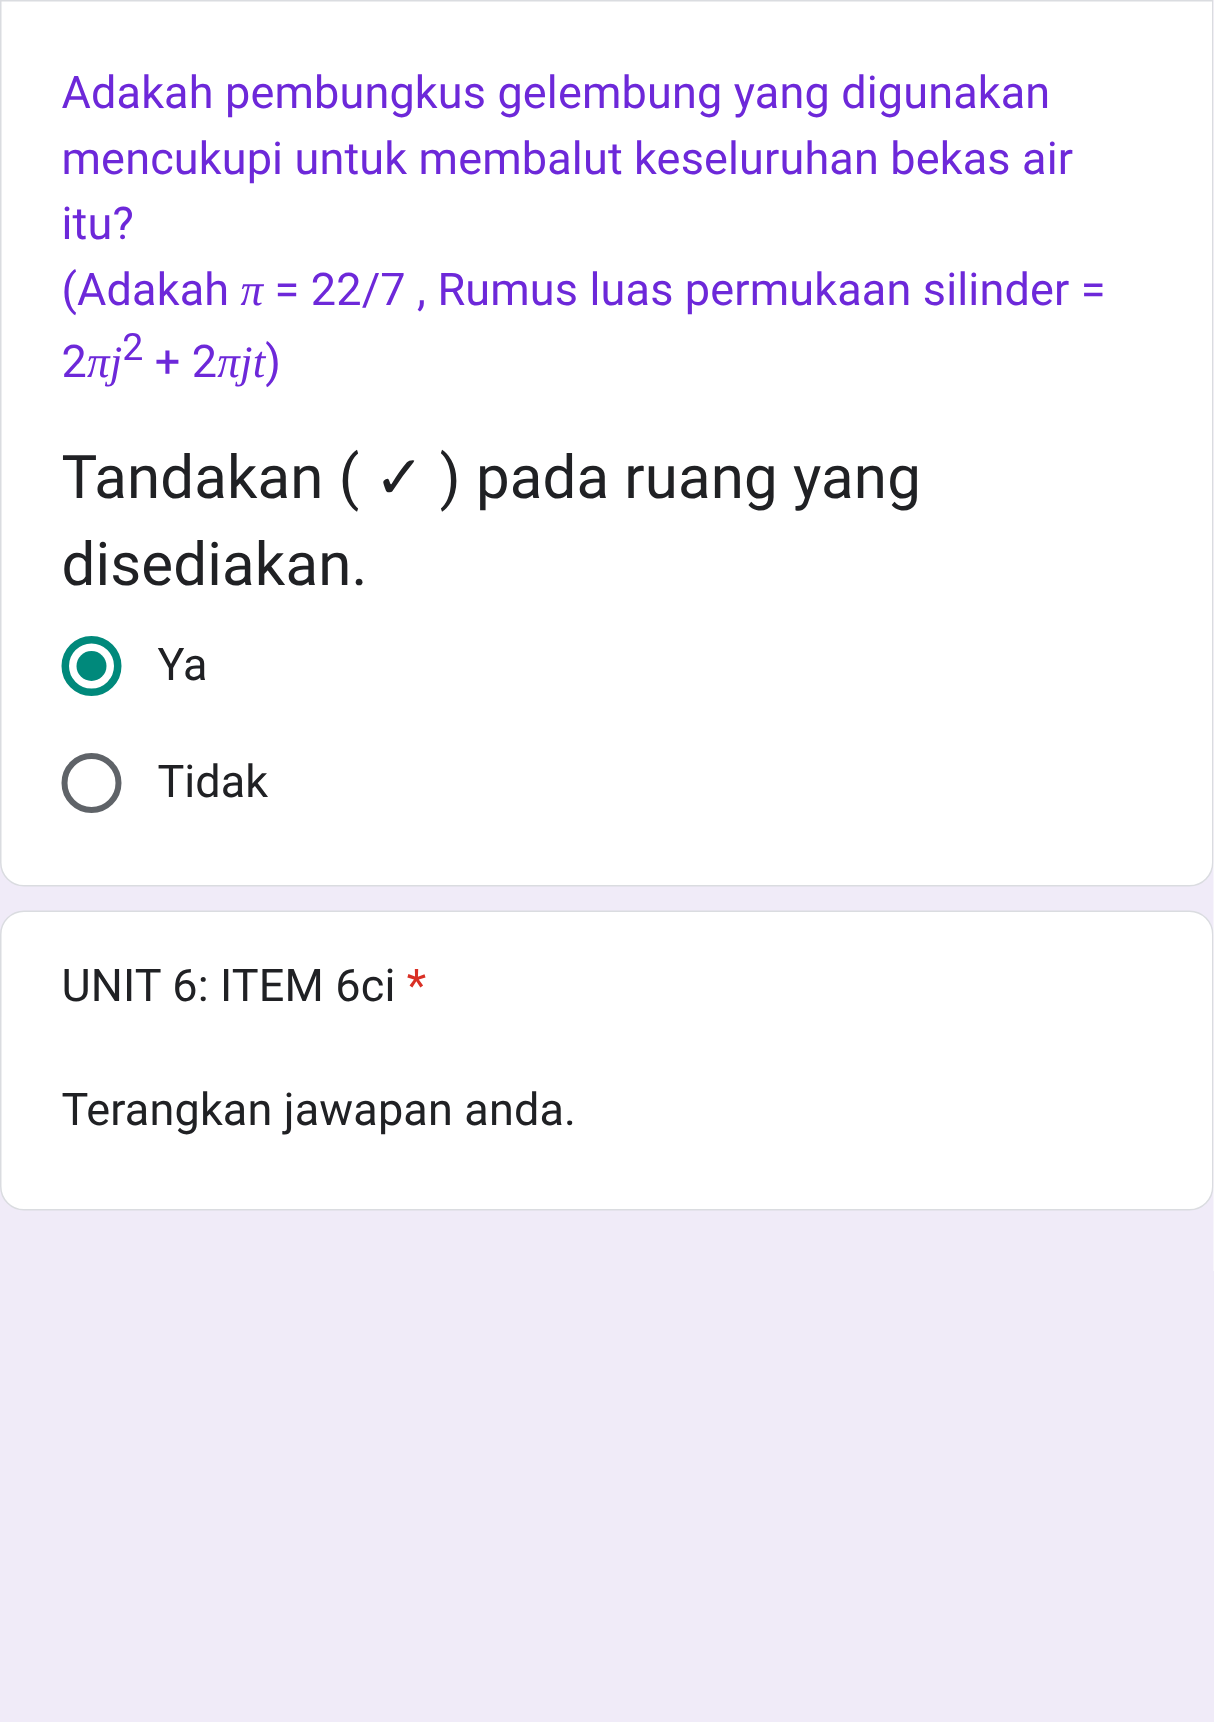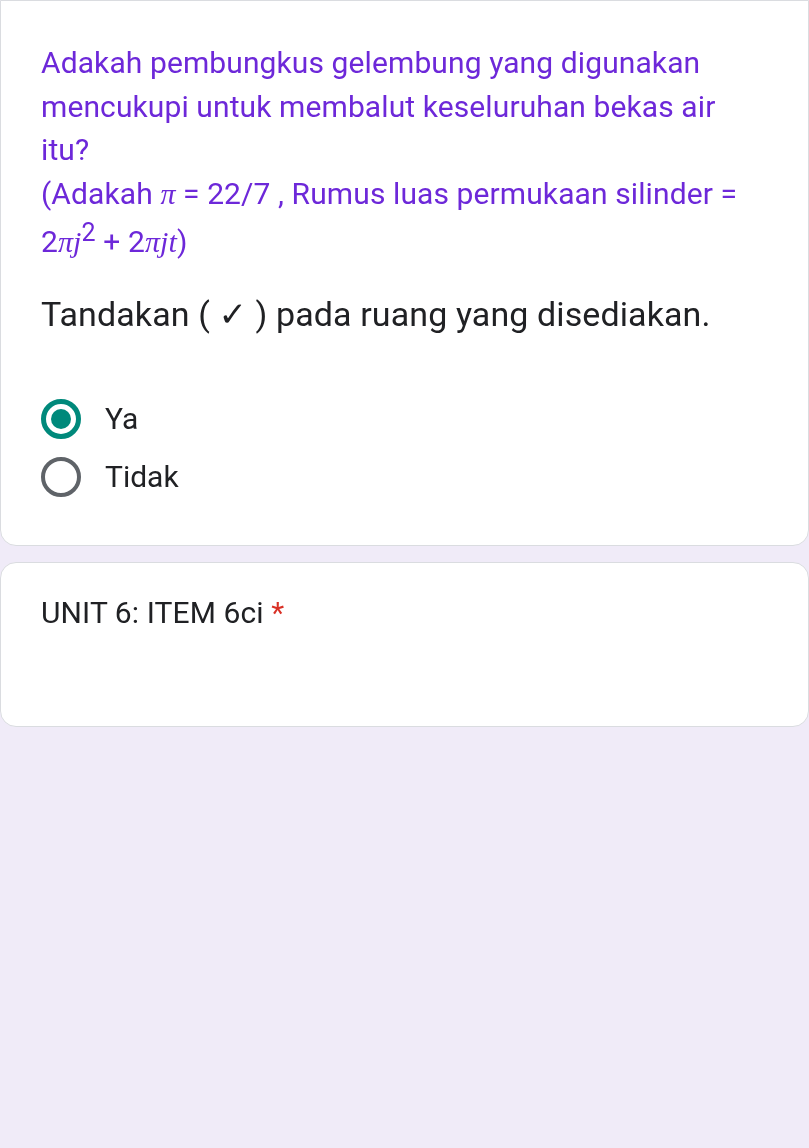--- a/index.html
+++ b/index.html
@@ -26,30 +26,30 @@
       padding-top: 40px;
     }
     .question-text {
       font-size: 30px;
       line-height: 1.45;
       color: #6d28d9;
       margin-bottom: 26px;
       letter-spacing: 0.1px;
     }
     .instruction-text {
-      font-size: 34px;
+      font-size: 40px;
       line-height: 1.45;
       color: #202124;
-      margin-bottom: 60px;
+      margin-bottom: 18px;
       letter-spacing: 0.1px;
     }
     .radio-group {
       display: flex;
       flex-direction: column;
-      gap: 18px;
+      gap: 38px;
     }
     .radio-row {
       display: flex;
       align-items: center;
       gap: 24px;
       cursor: pointer;
     }
     .radio-circle {
       width: 40px;
       height: 40px;
@@ -117,13 +117,14 @@
       <span class="radio-circle unselected"></span>
       <span class="radio-label">Tidak</span>
     </div>
   </div>
 </div>
 
 <div class="card">
   <p class="section-title">
     <span>UNIT 6: ITEM 6ci </span><span class="required-asterisk">*</span>
   </p>
+  <p class="subtext">Terangkan jawapan anda.</p>
 </div>
 
 </body></html>

